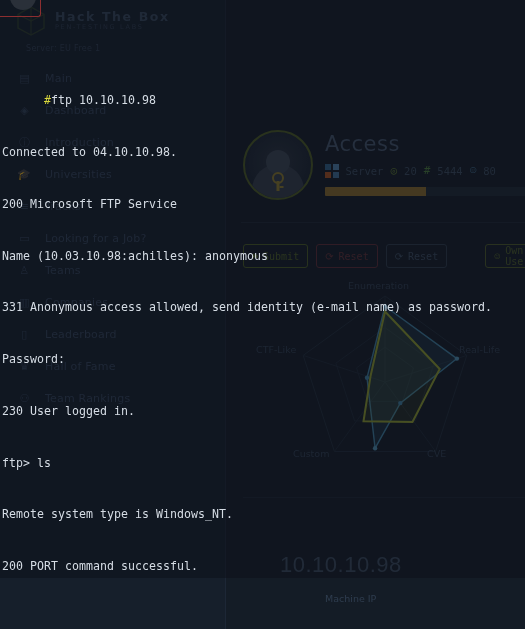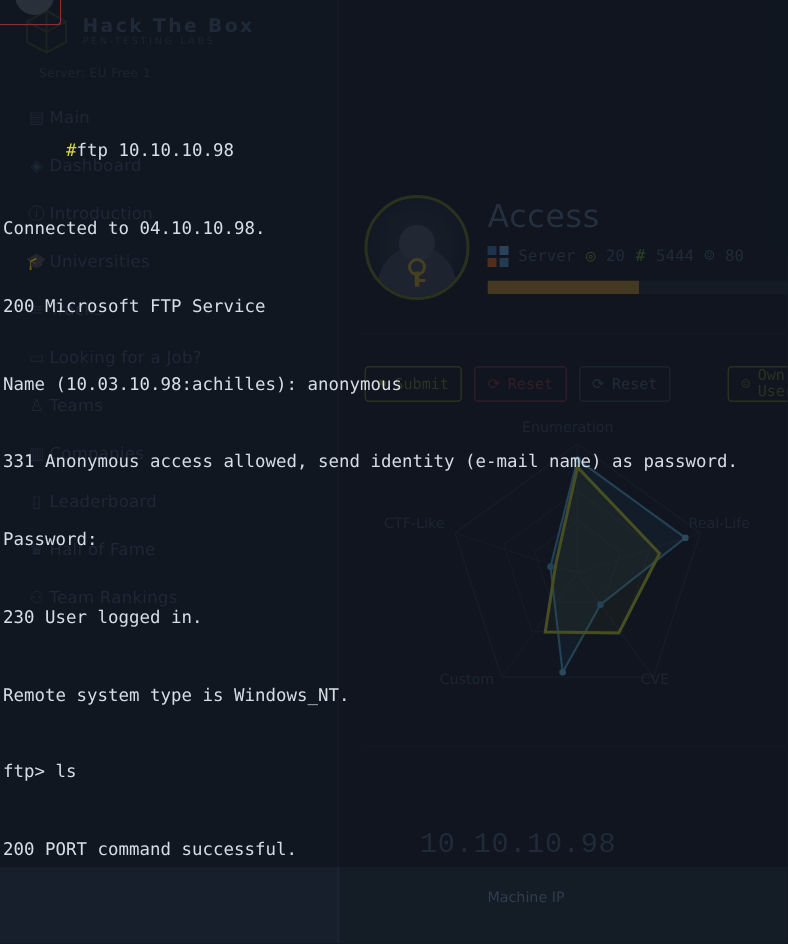--- a/index.html
+++ b/index.html
@@ -62,21 +62,21 @@
     color: #2f3e51;
     letter-spacing: .3px;
   }
   .htb-nav {
     position: absolute;
     left: 0; top: 62px;
     width: 225px;
   }
   .htb-nav-item {
     display: flex; align-items: center;
-    gap: 2px;
+    gap: 14px;
     padding: 5px 0 5px 18px;
     height: 22px;
     font-family: "DejaVu Sans", sans-serif;
     font-size: 11px;
     color: #33445a;
     letter-spacing: .2px;
   }
   .htb-nav-item .ico {
     width: 13px; height: 13px;
     display: inline-flex; align-items:center; justify-content:center;
@@ -189,22 +189,22 @@
   .radar-label {
     position: absolute;
     font-family: "DejaVu Sans", sans-serif;
     font-size: 9.5px;
     color: #313f52;
     white-space: nowrap;
   }
   .machine-ip {
     position: absolute;
     left: 55px; top: 552px;
-    font-family: Liberation Mono, monospace;
-    font-size: 19px;
+    font-family: Liberation Sans, sans-serif;
+    font-size: 22px;
     color: #3b4a5d;
     letter-spacing: .5px;
   }
   .machine-ip-label {
     position: absolute;
     left: 100px; top: 593px;
     font-family: "DejaVu Sans", sans-serif;
     font-size: 9.5px;
     color: #2f3d4f;
   }
@@ -421,22 +421,22 @@
     <div class="prompt-dot"></div>
     <div class="prompt-frame"></div>
 
     <div class="term-line"><span style="color:transparent;">      </span><span class="prompt-hash">#</span><span>ftp 10.10.10.98</span></div>
     <div class="term-line">Connected to 04.10.10.98.</div>
     <div class="term-line">200 Microsoft FTP Service</div>
     <div class="term-line">Name (10.03.10.98:achilles): anonymous</div>
     <div class="term-line">331 Anonymous access allowed, send identity (e-mail name) as password.</div>
     <div class="term-line">Password:</div>
     <div class="term-line">230 User logged in.</div>
+    <div class="term-line">ftp&gt; ls</div>
     <div class="term-line">Remote system type is Windows_NT.</div>
-    <div class="term-line">ftp&gt; ls</div>
     <div class="term-line">200 PORT command successful.</div>
     
     
     
     
     
     
     
     
     

